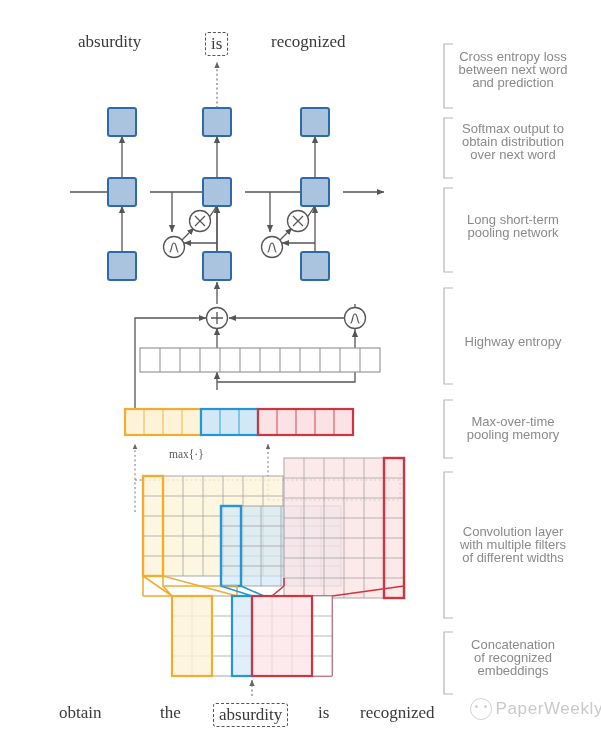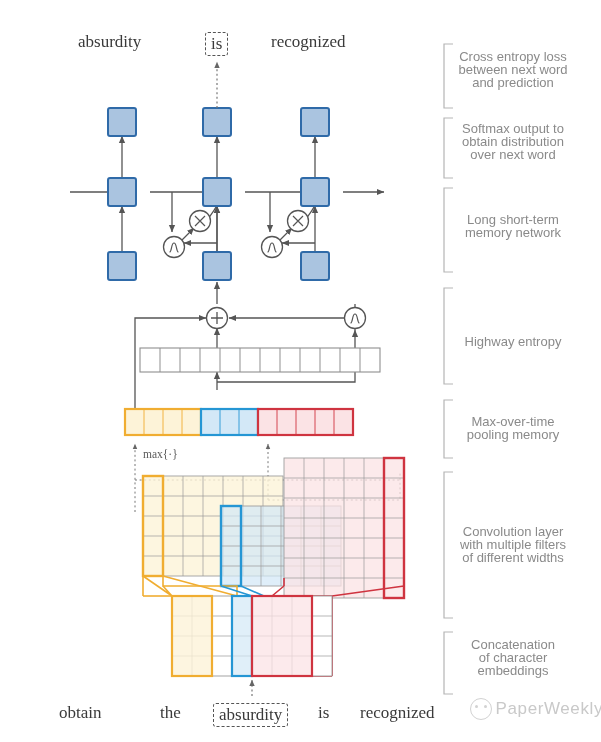--- a/index.html
+++ b/index.html
@@ -9,21 +9,21 @@
   svg.layer{position:absolute;left:0;top:0;width:601px;height:742px;overflow:visible;}
 
   .serif-word{position:absolute;font-family:"Liberation Serif",serif;
               font-size:17px;color:#3a3a3a;white-space:nowrap;}
   .boxed-word{border:1px dashed #555;padding:1px 5px;border-radius:3px;}
 
   .ann-text{position:absolute;font-size:13px;color:#8a8a8a;line-height:13px;
             text-align:center;white-space:pre-line;width:118px;}
 
   .maxlabel{position:absolute;font-family:"Liberation Serif",serif;
-            font-size:11.5px;color:#5a5a5a;}
+            font-size:11.5px;color:#5a5a5a;margin-left:26px;}
 
   .watermark{position:absolute;right:10px;bottom:22px;display:flex;align-items:center;
              gap:4px;color:#c9c9c9;font-size:17px;letter-spacing:.6px;}
   .wm-logo{width:20px;height:20px;border-radius:50%;border:1.6px solid #d2d2d2;
            position:relative;}
   .wm-logo:before,.wm-logo:after{content:"";position:absolute;width:3px;height:3px;
            border-radius:50%;background:#d2d2d2;top:6px;}
   .wm-logo:before{left:4px;} .wm-logo:after{right:4px;}
 </style>
 </head>
@@ -270,29 +270,29 @@
       <div class="serif-word" style="left: 348px; top: 703px;">recognized</div>
     </div>
   <div id="annotation-labels">
       <div class="ann-text" style="left: 442px; top: 50px;">Cross entropy loss
 between next word
 and prediction</div>
       <div class="ann-text" style="left: 442px; top: 122px;">Softmax output to
 obtain distribution
 over next word</div>
       <div class="ann-text" style="left: 442px; top: 213px;">Long short-term
-memory network</div>
+pooling network</div>
       <div class="ann-text" style="left: 442px; top: 335px;">Highway entropy</div>
       <div class="ann-text" style="left: 442px; top: 415px;">Max-over-time
 pooling memory</div>
       <div class="ann-text" style="left: 442px; top: 525px;">Convolution layer
 with multiple filters
 of different widths</div>
       <div class="ann-text" style="left: 442px; top: 638px;">Concatenation
-of character
+of recognized
 embeddings</div>
     </div>
 
   <div class="maxlabel" style="left: 131px; top: 448px;">max{·}</div>
 
   <div class="watermark">
     <span class="wm-logo"></span>
     <span>PaperWeekly</span>
   </div>
 

